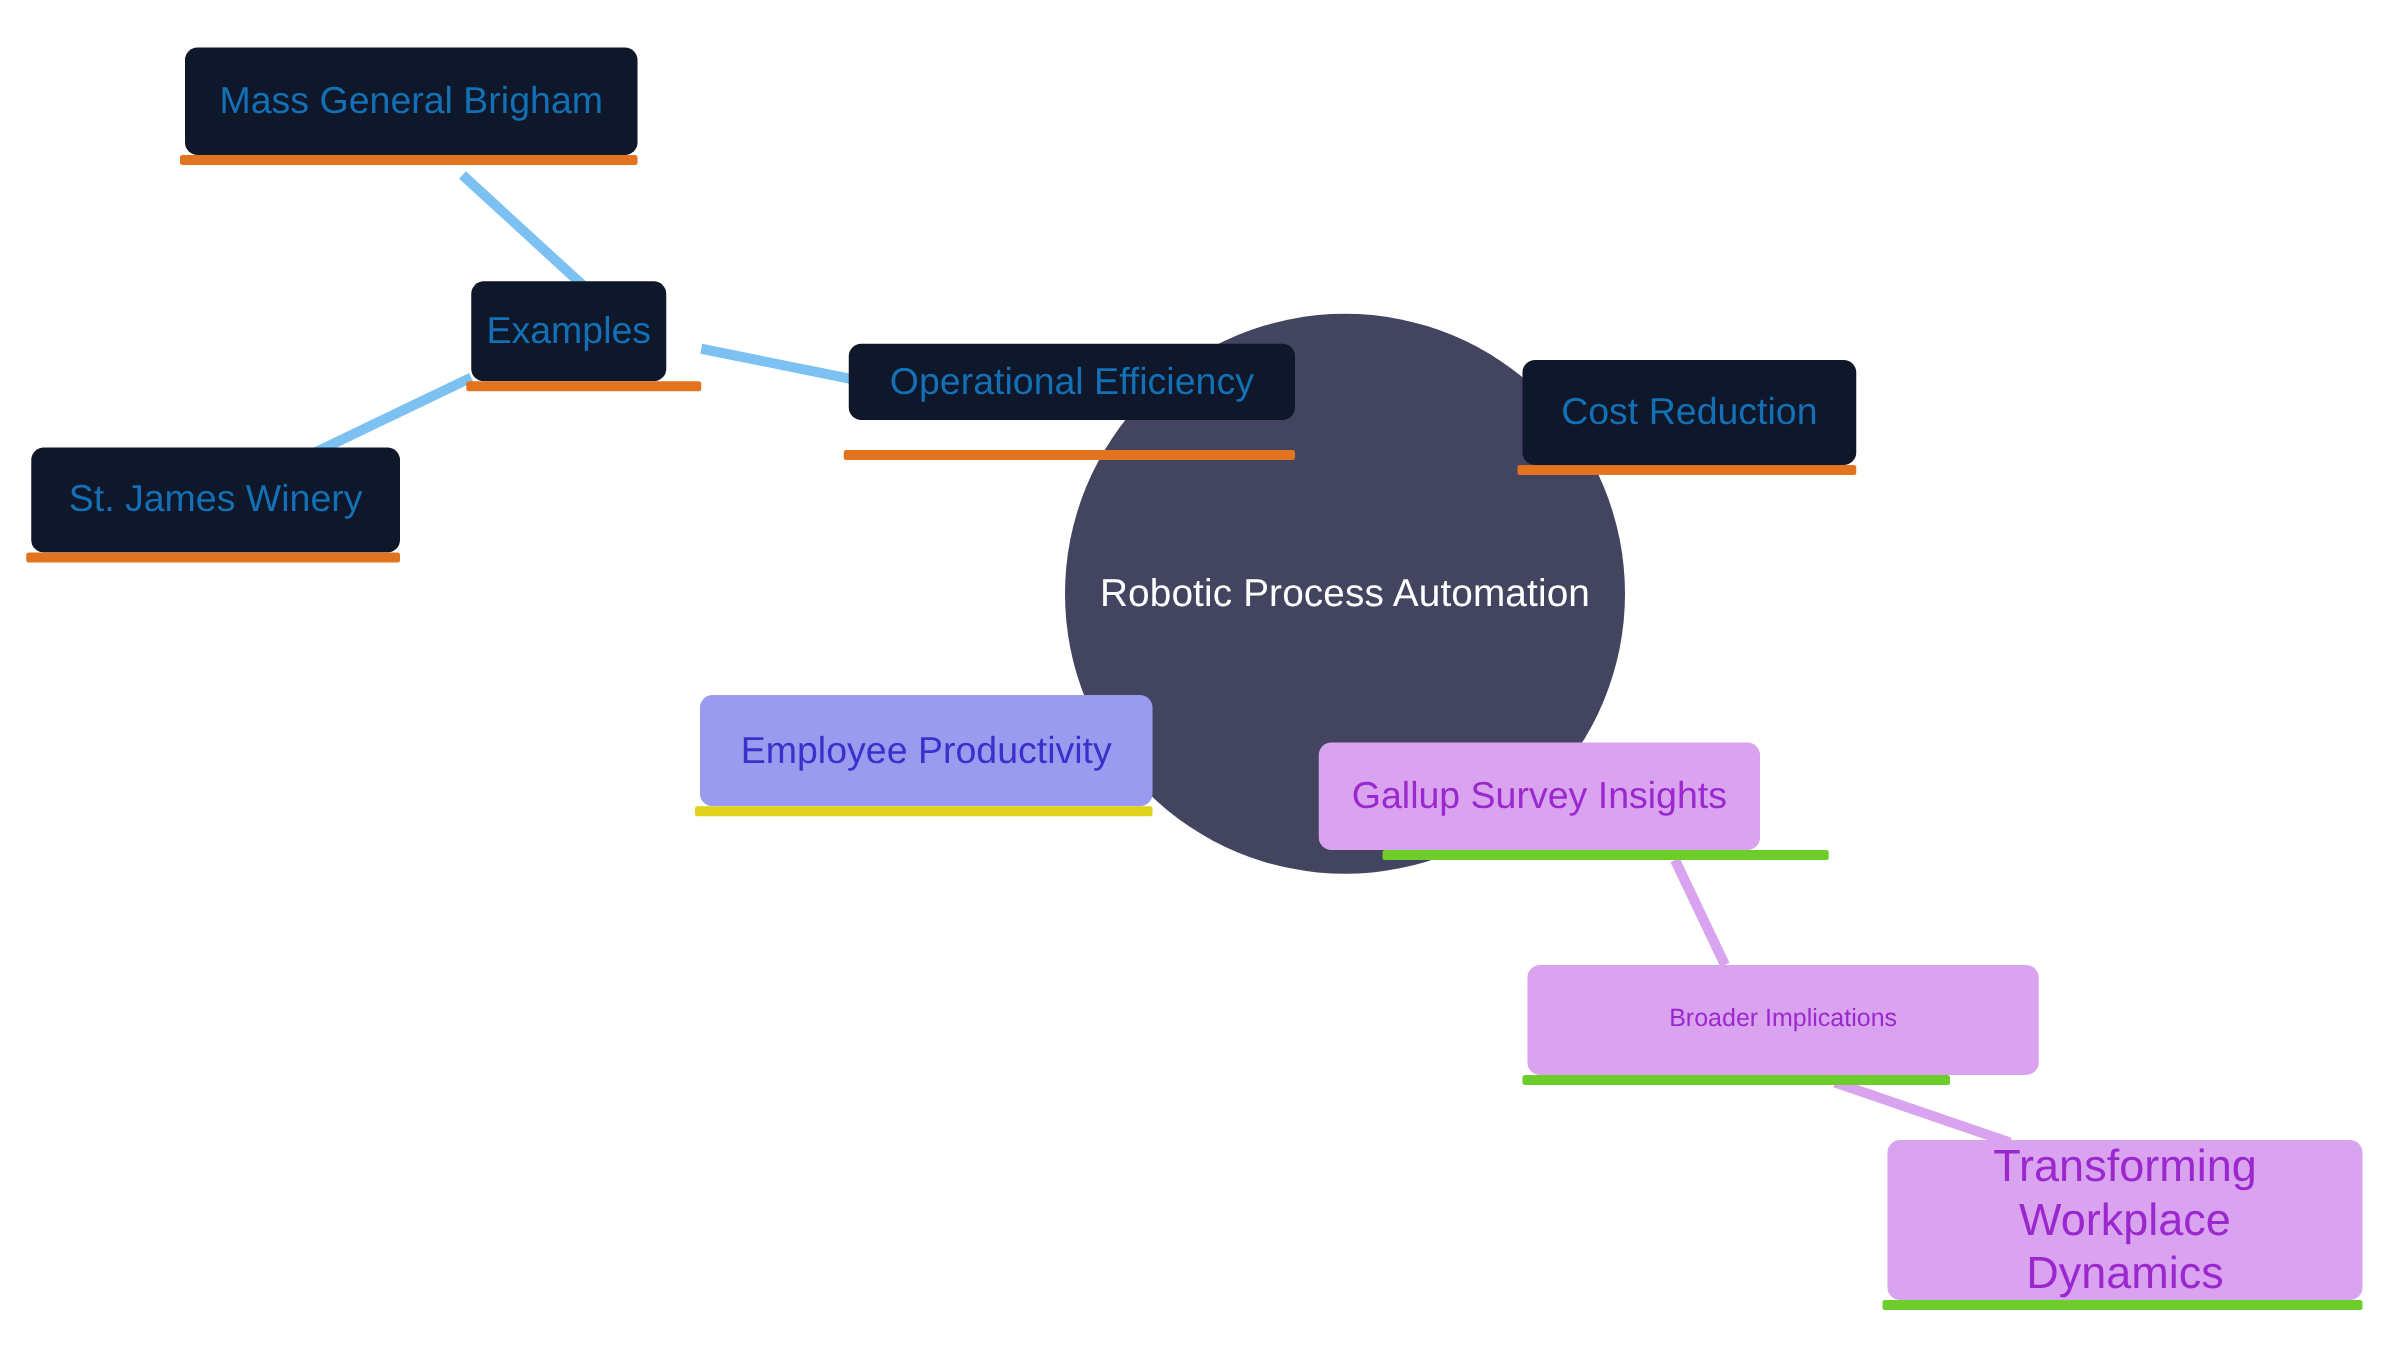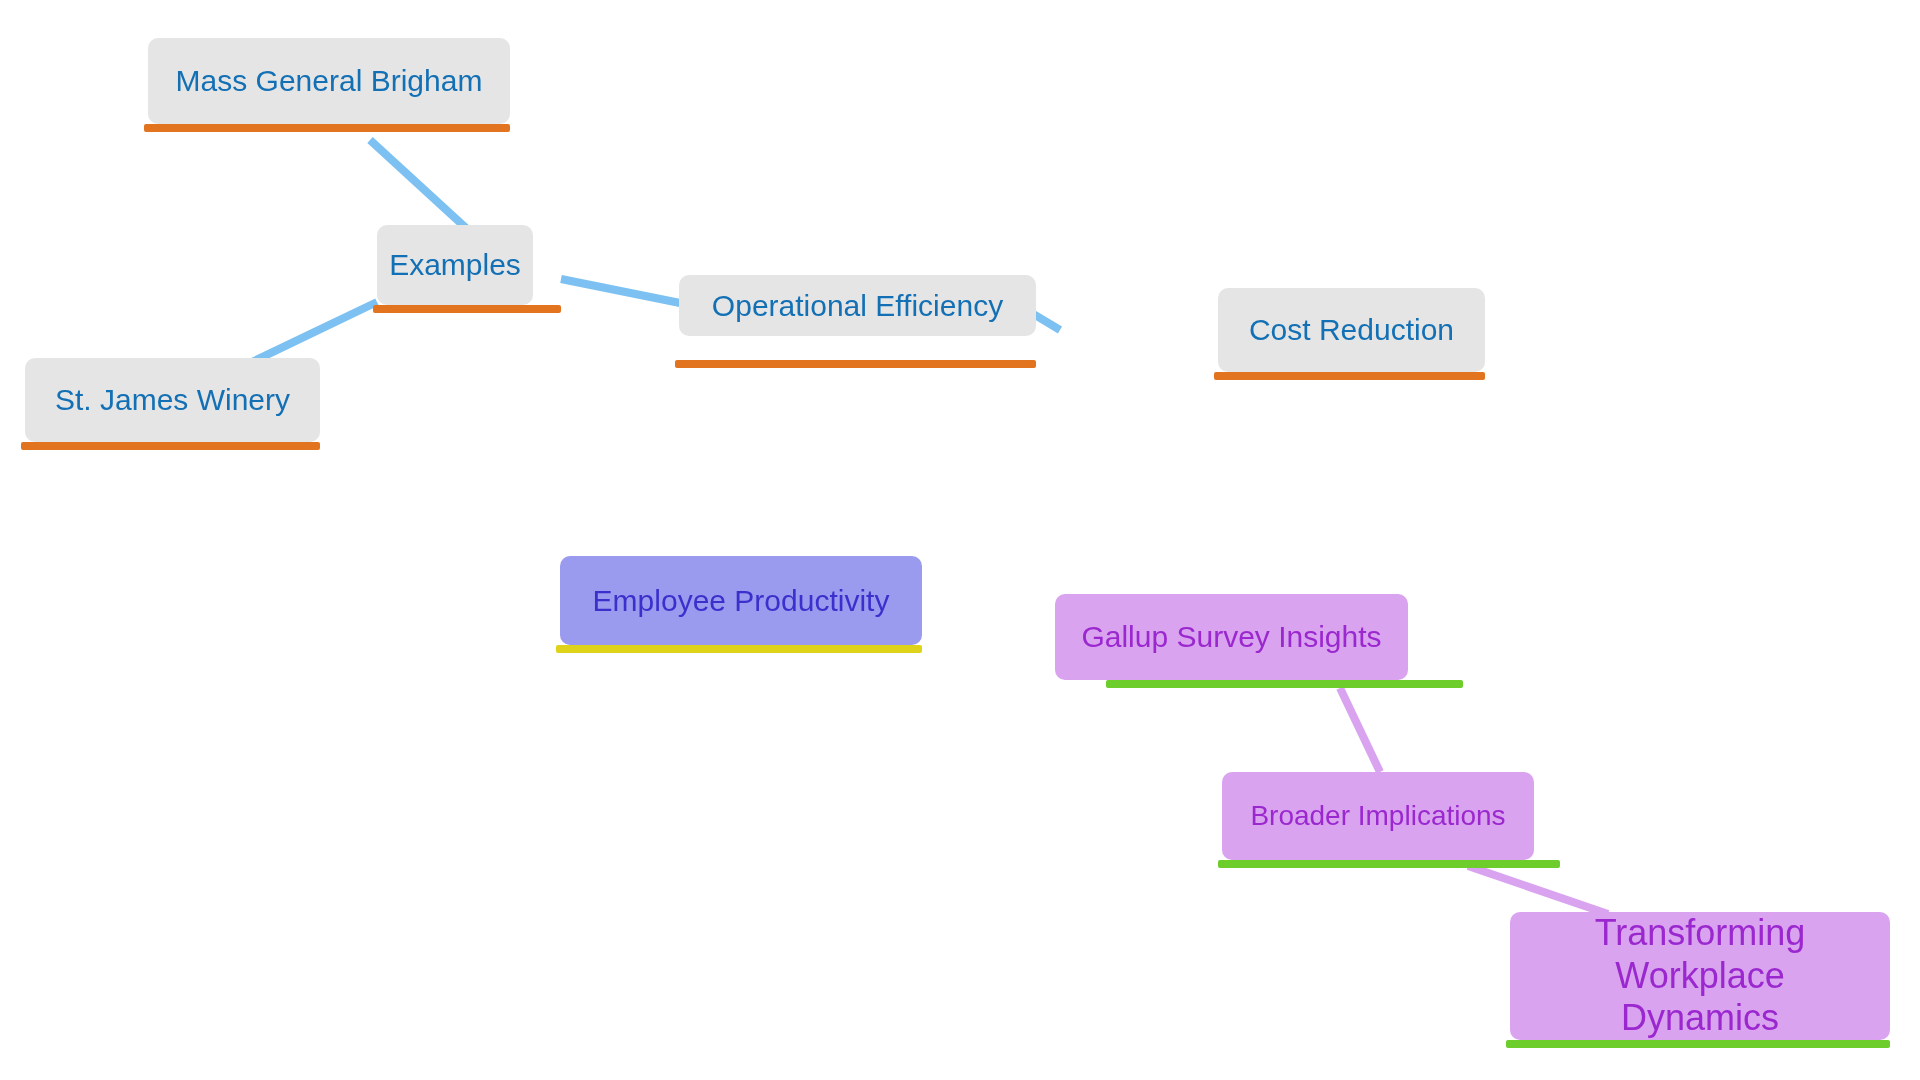--- a/index.html
+++ b/index.html
@@ -47,21 +47,21 @@
     border-radius: 50%;
     display: flex;
     align-items: center;
     justify-content: center;
     color: #ffffff;
     background: #424460;
     font-size: 31px;
     letter-spacing: 0.1px;
   }
   .branch-blue {
-    background: #e5e5e5;
+    background: #0f172a;
     color: #1370b5;
     text-align: right;
   }
   .branch-periwinkle {
     background: #9a9bef;
     color: #3c30cc;
   }
   .branch-orchid {
     background: #d9a3ef;
     color: #9b28cf;
@@ -77,35 +77,38 @@
       <line x1="377" y1="302" x2="252" y2="362" stroke="#7cc1f2" stroke-width="8" stroke-linecap="butt"></line>
       <line x1="561" y1="279" x2="690" y2="305" stroke="#7cc1f2" stroke-width="8" stroke-linecap="butt"></line>
       <line x1="1010" y1="300" x2="1060" y2="330" stroke="#7cc1f2" stroke-width="8" stroke-linecap="butt"></line>
       <line x1="1230" y1="330" x2="1260" y2="300" stroke="#7cc1f2" stroke-width="8" stroke-linecap="butt"></line>
       <line x1="900" y1="600" x2="870" y2="562" stroke="#9a9bef" stroke-width="8" stroke-linecap="butt"></line>
       <line x1="1150" y1="640" x2="1185" y2="606" stroke="#d9a3ef" stroke-width="8" stroke-linecap="butt"></line>
       <line x1="1340" y1="688" x2="1380" y2="772" stroke="#d9a3ef" stroke-width="8" stroke-linecap="butt"></line>
       <line x1="1468" y1="866" x2="1608" y2="914" stroke="#d9a3ef" stroke-width="8" stroke-linecap="butt"></line>
     </svg>
 
+  <div class="central" id="central-node" style="left: 852px; top: 251px; width: 448px; height: 448px; background: rgb(66, 68, 96); color: rgb(255, 255, 255);">
+    <span>Robotic Process Automation</span>
+  </div>
 
   <div id="node-layer">
       <div class="node branch-blue" style="left: 148px; top: 38px; width: 362px; height: 86px; font-size: 30px;"><span class="node-label">Mass General Brigham</span></div>
       <div class="node-underline" style="left: 144px; top: 124px; width: 366px; height: 8px; background: rgb(226, 116, 31);"></div>
       <div class="node branch-blue" style="left: 377px; top: 225px; width: 156px; height: 80px; font-size: 30px;"><span class="node-label">Examples</span></div>
       <div class="node-underline" style="left: 373px; top: 305px; width: 188px; height: 8px; background: rgb(226, 116, 31);"></div>
       <div class="node branch-blue" style="left: 25px; top: 358px; width: 295px; height: 84px; font-size: 30px;"><span class="node-label">St. James Winery</span></div>
       <div class="node-underline" style="left: 21px; top: 442px; width: 299px; height: 8px; background: rgb(226, 116, 31);"></div>
       <div class="node branch-blue" style="left: 679px; top: 275px; width: 357px; height: 61px; font-size: 30px;"><span class="node-label">Operational Efficiency</span></div>
       <div class="node-underline" style="left: 675px; top: 360px; width: 361px; height: 8px; background: rgb(226, 116, 31);"></div>
       <div class="node branch-blue" style="left: 1218px; top: 288px; width: 267px; height: 84px; font-size: 30px;"><span class="node-label">Cost Reduction</span></div>
       <div class="node-underline" style="left: 1214px; top: 372px; width: 271px; height: 8px; background: rgb(226, 116, 31);"></div>
       <div class="node branch-periwinkle" style="left: 560px; top: 556px; width: 362px; height: 89px; font-size: 30px;"><span class="node-label">Employee Productivity</span></div>
       <div class="node-underline" style="left: 556px; top: 645px; width: 366px; height: 8px; background: rgb(223, 210, 27);"></div>
       <div class="node branch-orchid" style="left: 1055px; top: 594px; width: 353px; height: 86px; font-size: 30px;"><span class="node-label">Gallup Survey Insights</span></div>
       <div class="node-underline" style="left: 1106px; top: 680px; width: 357px; height: 8px; background: rgb(108, 205, 43);"></div>
-      <div class="node branch-orchid" style="left: 1222px; top: 772px; width: 312px; height: 88px; font-size: 28px;"><span class="node-label">Broader Implications</span></div>
+      <div class="node branch-orchid" style="left: 1222px; top: 772px; width: 409px; height: 88px; font-size: 20px;"><span class="node-label">Broader Implications</span></div>
       <div class="node-underline" style="left: 1218px; top: 860px; width: 342px; height: 8px; background: rgb(108, 205, 43);"></div>
       <div class="node branch-orchid" style="left: 1510px; top: 912px; width: 380px; height: 128px; font-size: 36px;"><span class="node-label">Transforming Workplace Dynamics</span></div>
       <div class="node-underline" style="left: 1506px; top: 1040px; width: 384px; height: 8px; background: rgb(108, 205, 43);"></div>
     </div>
 
 </div>
 
 </body></html>

